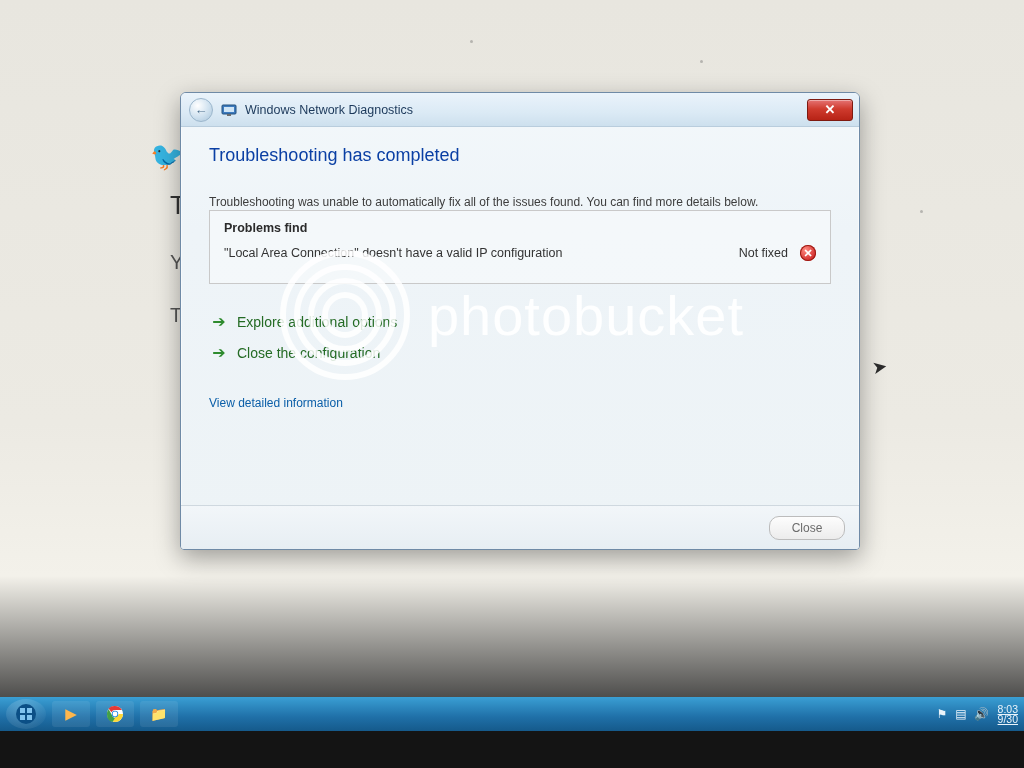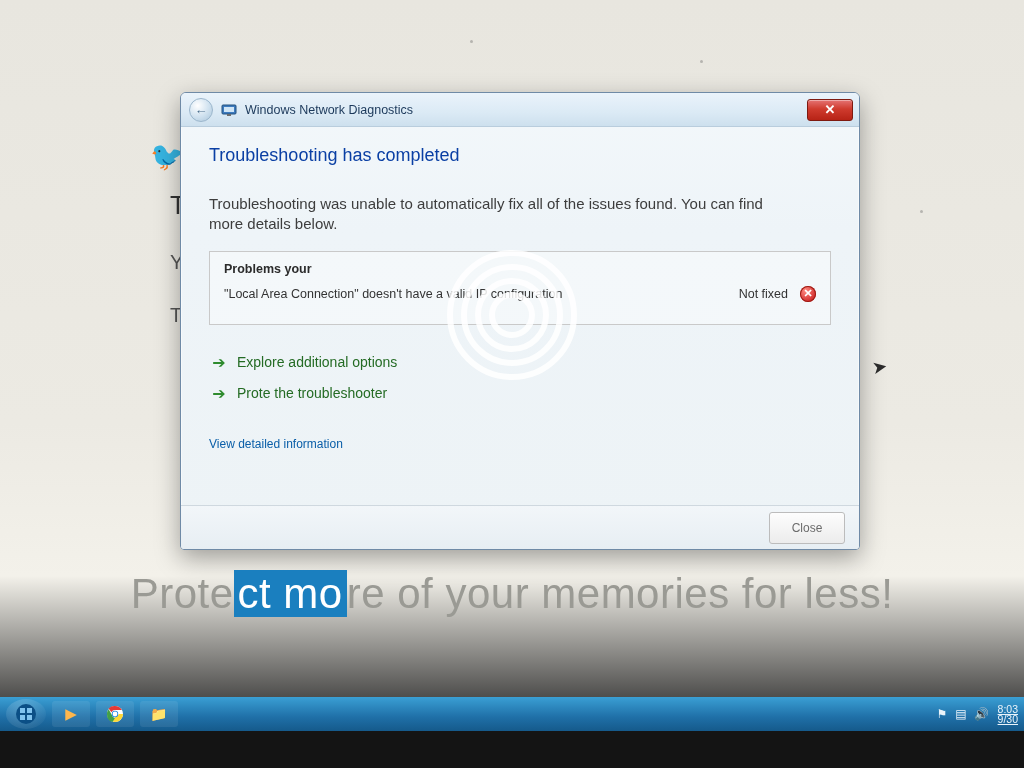--- a/index.html
+++ b/index.html
@@ -48,21 +48,21 @@
   .close-btn {
     margin-left: auto; width: 46px; height: 22px; border-radius: 3px;
     background: linear-gradient(180deg,#e57373 0%,#cf3b2e 45%,#b72316 100%);
     border: 1px solid #7e1a10; color: #fff; display:flex; align-items:center; justify-content:center;
     font-weight: bold; font-size: 13px;
     box-shadow: inset 0 1px 0 rgba(255,255,255,.4);
   }
 
   .content { padding: 18px 28px 12px 28px; }
   .heading { font-size: 18px; color: #0a3fa4; margin-bottom: 28px; }
-  .subtext { font-size: 15px; color: #3d3d3d; line-height: 1.35; margin-bottom: 16px; max-width: 560px;}
+  .subtext { font-size: 12px; color: #3d3d3d; line-height: 1.35; margin-bottom: 0; max-width: 560px;}
 
   .problems-box {
     border: 1px solid #c9c9c9; background: rgba(255,255,255,.35);
     padding: 10px 14px 22px 14px; margin-bottom: 22px;
   }
   .problems-title { font-size: 12.5px; font-weight: 600; color:#2b2b2b; margin-bottom:10px;}
   .problem-row { display:flex; align-items:center; font-size:12.5px; color:#333; }
   .problem-row .desc { flex:1; }
   .problem-row .status { width: 80px; text-align:right; }
   .problem-row .icon-col { width: 28px; text-align:right; }
@@ -83,23 +83,23 @@
   }
   .option-link .label { color:#246b24; }
   .detailed-link { font-size:12px; color:#0a5ea8; margin-top:28px; display:inline-block; cursor:pointer;}
 
   .dialog-footer {
     position:absolute; left:0; right:0; bottom:0; height:44px;
     border-top:1px solid #cfd8df; background: linear-gradient(180deg,#f2f6f9,#e7eef3);
     display:flex; align-items:center; justify-content:flex-end; padding-right:14px;
   }
   .close-lower {
-    min-width:76px; height:32px; font-size:12px; color:#6b6b6b;
+    min-width:76px; height:24px; font-size:12px; color:#6b6b6b;
     background:linear-gradient(180deg,#fdfdfd,#ececec);
-    border:1px solid #bcbcbc; border-radius:3px;
+    border:1px solid #bcbcbc; border-radius:10px;
   }
 
   
   .watermark {
     position:absolute; left:0; right:0; top:250px; text-align:center;
     pointer-events:none;
   }
   .wm-row { display:flex; align-items:center; justify-content:center; gap:18px;}
   .wm-circle {
     width:130px; height:130px; position:relative;
@@ -177,57 +177,55 @@
       <div class="close-btn">
         <span>✕</span>
       </div>
     </div>
 
     <div class="content">
       <div class="heading">Troubleshooting has completed</div>
       <div class="subtext">Troubleshooting was unable to automatically fix all of the issues found. You can find more details below.</div>
 
       <div class="problems-box">
-        <div class="problems-title">Problems your</div>
+        <div class="problems-title">Problems find</div>
         <div class="problem-row">
           <span class="desc">"Local Area Connection" doesn't have a valid IP configuration</span>
           <span class="status">Not fixed</span>
           <span class="icon-col"><span class="error-icon">✕</span></span>
         </div>
       </div>
 
       <div class="option-link">
         <span class="arrow">➔</span>
         <span class="label">Explore additional options</span>
       </div>
       <div class="option-link">
         <span class="arrow">➔</span>
-        <span class="label">Prote the troubleshooter</span>
+        <span class="label">Close the configuration</span>
       </div>
 
       <a class="detailed-link">View detailed information</a>
     </div>
 
     <div class="dialog-footer">
       <button class="close-lower">Close</button>
     </div>
   </div>
 
   <div class="watermark">
     <div class="wm-row">
       <div class="wm-circle">
         <span></span>
           <span></span>
           <span></span>
           <span></span>
       </div>
-    </div>
-  </div>
-  <div class="wm-line2">
-    <span>Prote</span><span class="hl">ct mo</span><span>re of your memories for less!</span>
+      <div class="wm-text1">photobucket</div>
+    </div>
   </div>
 
   <div class="cursor">➤</div>
 
   <div class="taskbar">
     <div class="tb-item start">
       <svg width="22" height="22" viewBox="0 0 22 22">
         <circle cx="11" cy="11" r="10" fill="#0b4f86"></circle>
         <path d="M5 5h5v5H5zM12 5h5v5h-5zM5 12h5v5H5zM12 12h5v5h-5z" fill="#7fc3ef"></path>
       </svg>

